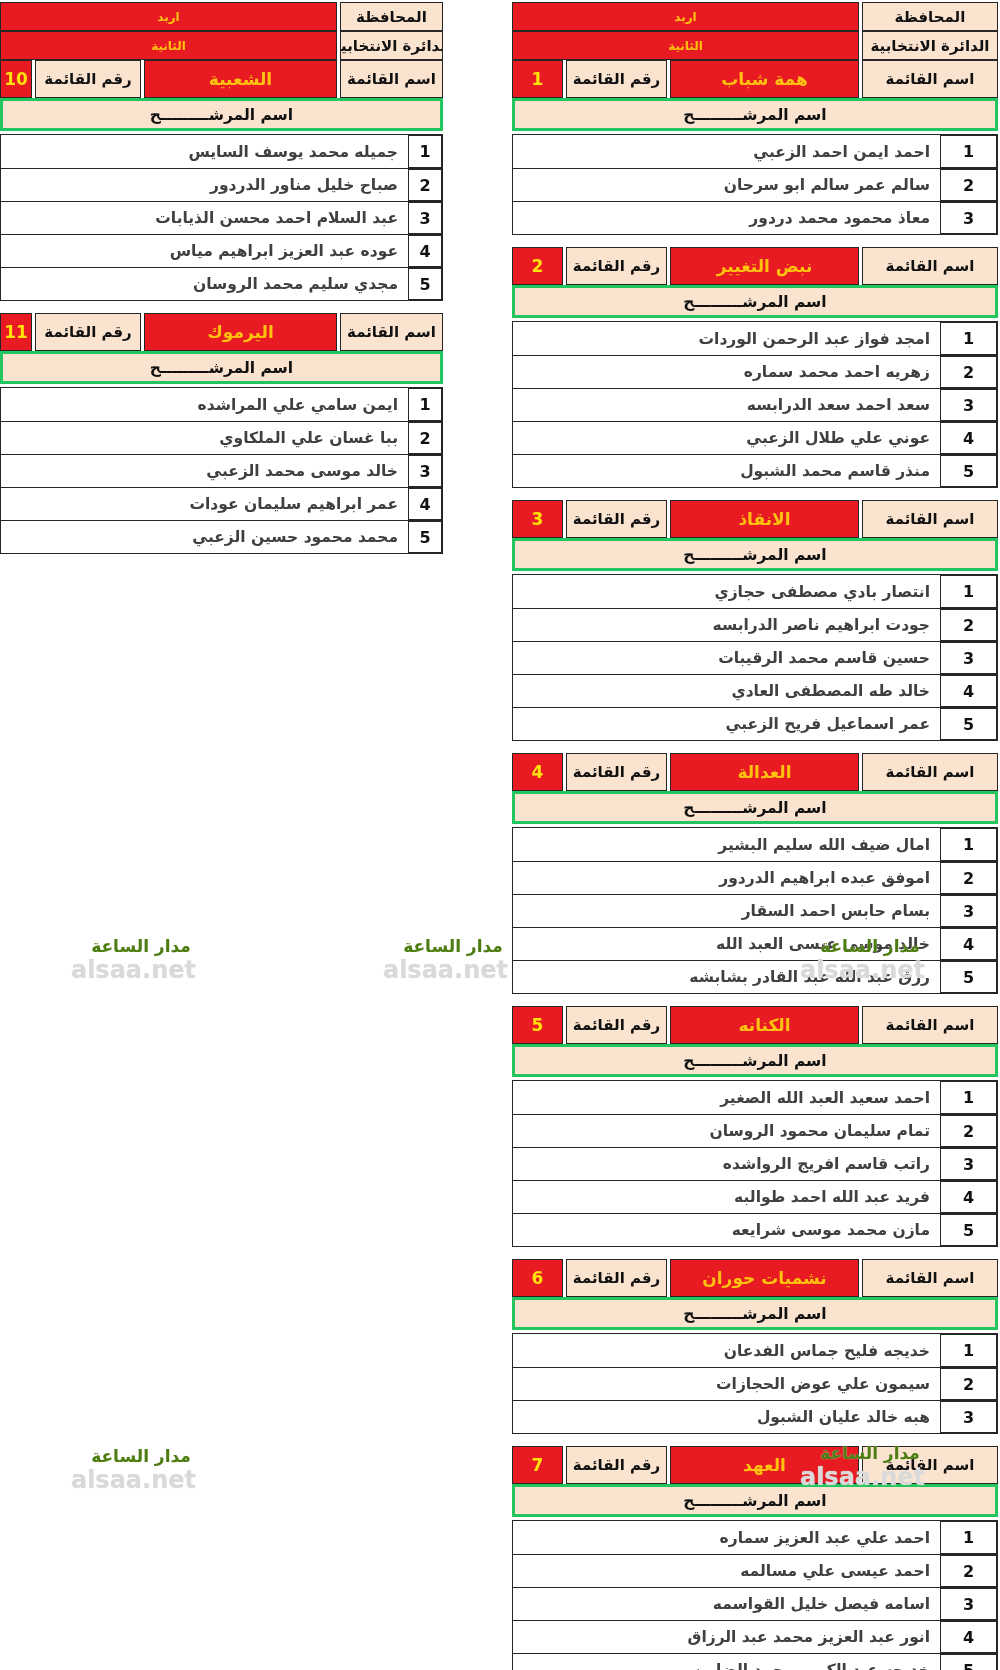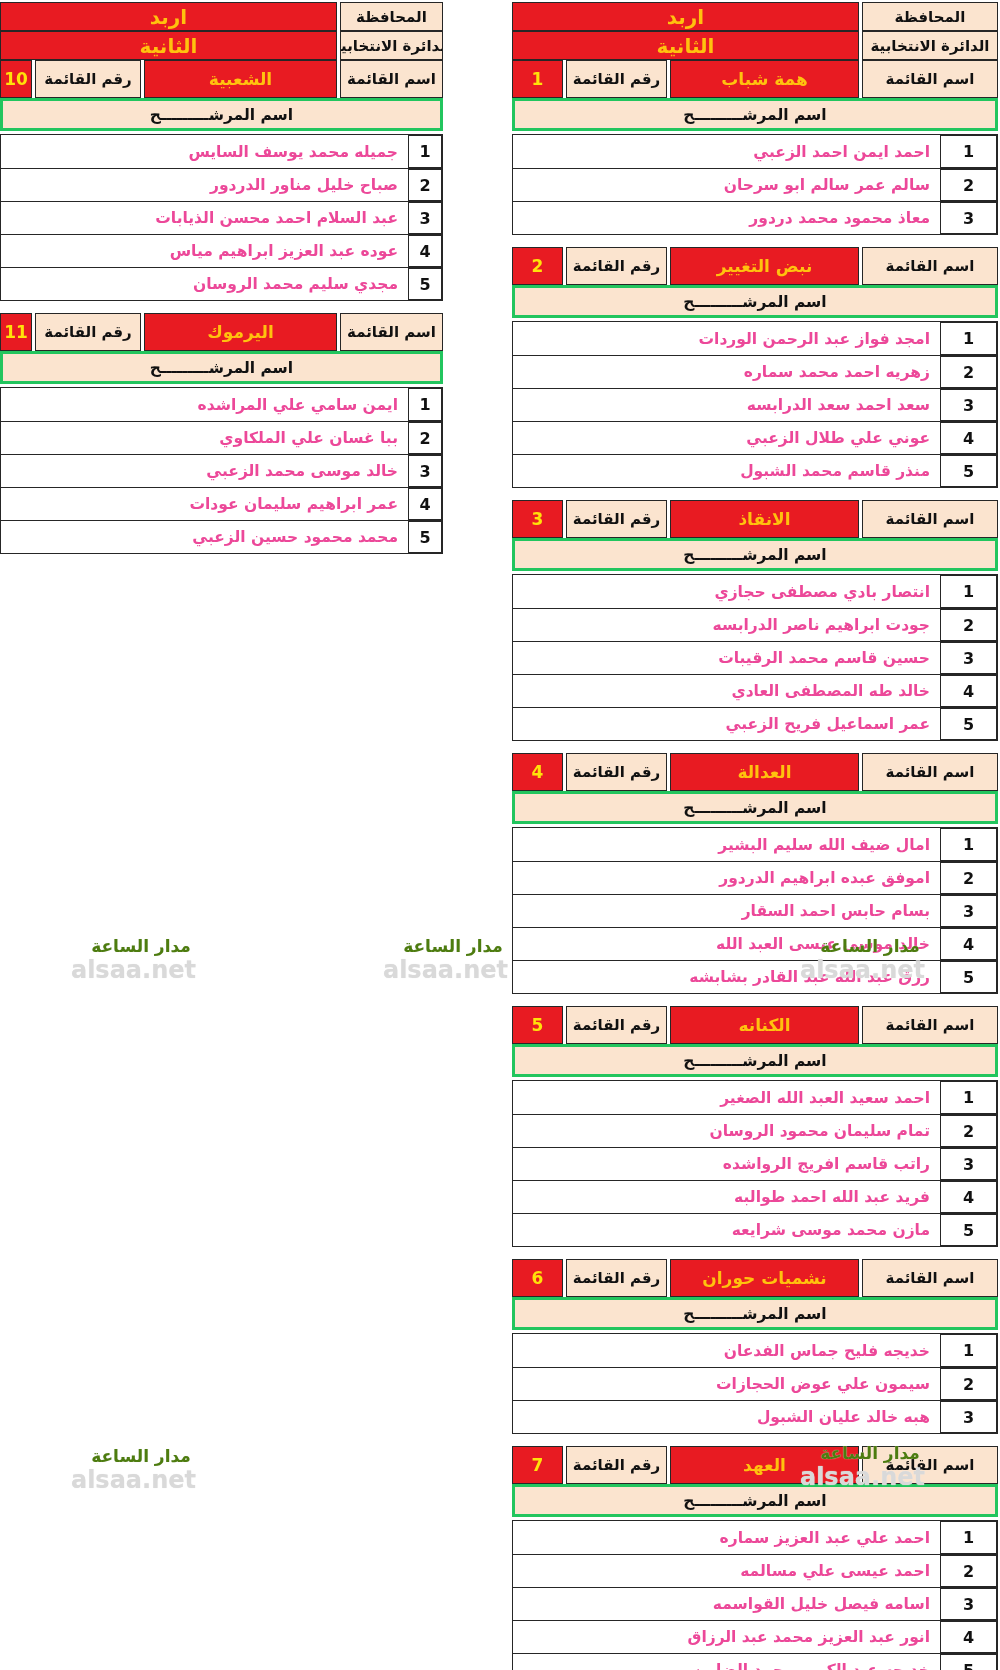--- a/index.html
+++ b/index.html
@@ -15,21 +15,21 @@
   .cell{
     box-sizing:border-box;border:1px solid #262626;display:flex;align-items:center;
     justify-content:center;overflow:hidden;white-space:nowrap;color:#111;
   }
   .red{background:var(--red,#e81b22);color:var(--yellow-name,#ffc20e);font-weight:bold;}
   .label-cell{background:var(--beige,#fbe4cf);font-weight:bold;font-size:15px;}
   .col-right .label-cell{width:136px;flex:0 0 136px;}
   .col-left  .label-cell{width:103px;flex:0 0 103px;}
 
   .top-row{height:29px;}
-  .top-row .value-cell{flex:1;font-size:20px;}
+  .top-row .value-cell{flex:1;font-size:12px;}
 
   .header-row{height:38px;}
   .header-row .name-cell{flex:1;font-size:17px;text-align:center;}
   .col-right .qnum-label{width:101px;flex:0 0 101px;}
   .col-left  .qnum-label{width:106px;flex:0 0 106px;}
   .header-row .num-cell{font-size:17px;color:var(--yellow-num,#ffe20a);}
   .col-right .header-row .num-cell{width:51px;flex:0 0 51px;}
   .col-left  .header-row .num-cell{width:32px;flex:0 0 32px;}
 
   .cand-header{
@@ -41,21 +41,21 @@
   .crow{display:flex;height:33px;box-sizing:border-box;background:#fff;}
   .crow + .crow{border-top:1px solid #262626;}
   .cnum{
     box-sizing:border-box;display:flex;align-items:center;justify-content:center;
     font-weight:bold;font-size:16px;color:#111;border-inline-end:1px solid #262626;
   }
   .col-right .cnum{width:57px;flex:0 0 57px;}
   .col-left  .cnum{width:34px;flex:0 0 34px;}
   .cname{
     flex:1;display:flex;align-items:center;justify-content:flex-start;
-    padding-inline-start:10px;font-weight:bold;font-size:15.5px;color:#ec4899;
+    padding-inline-start:10px;font-weight:bold;font-size:15.5px;color:#404040;
     white-space:nowrap;overflow:hidden;
   }
   .list-block{margin-top:12px;}
   .list-block.first{margin-top:0;}
 
   .wm{position:absolute;z-index:6;text-align:center;line-height:1.2;pointer-events:none;}
   .wm-ar{display:block;font-size:17px;font-weight:bold;color:#4d7c0f;text-shadow:0 0 1px #e9e9e9;}
   .wm-en{display:block;font-size:24px;font-weight:bold;color:#d9d9d9;text-shadow:0 0 1px #e9e9e9;}
   .wm1{left:86px;top:936px;width:110px;}
   .wm2{left:398px;top:936px;width:110px;}

